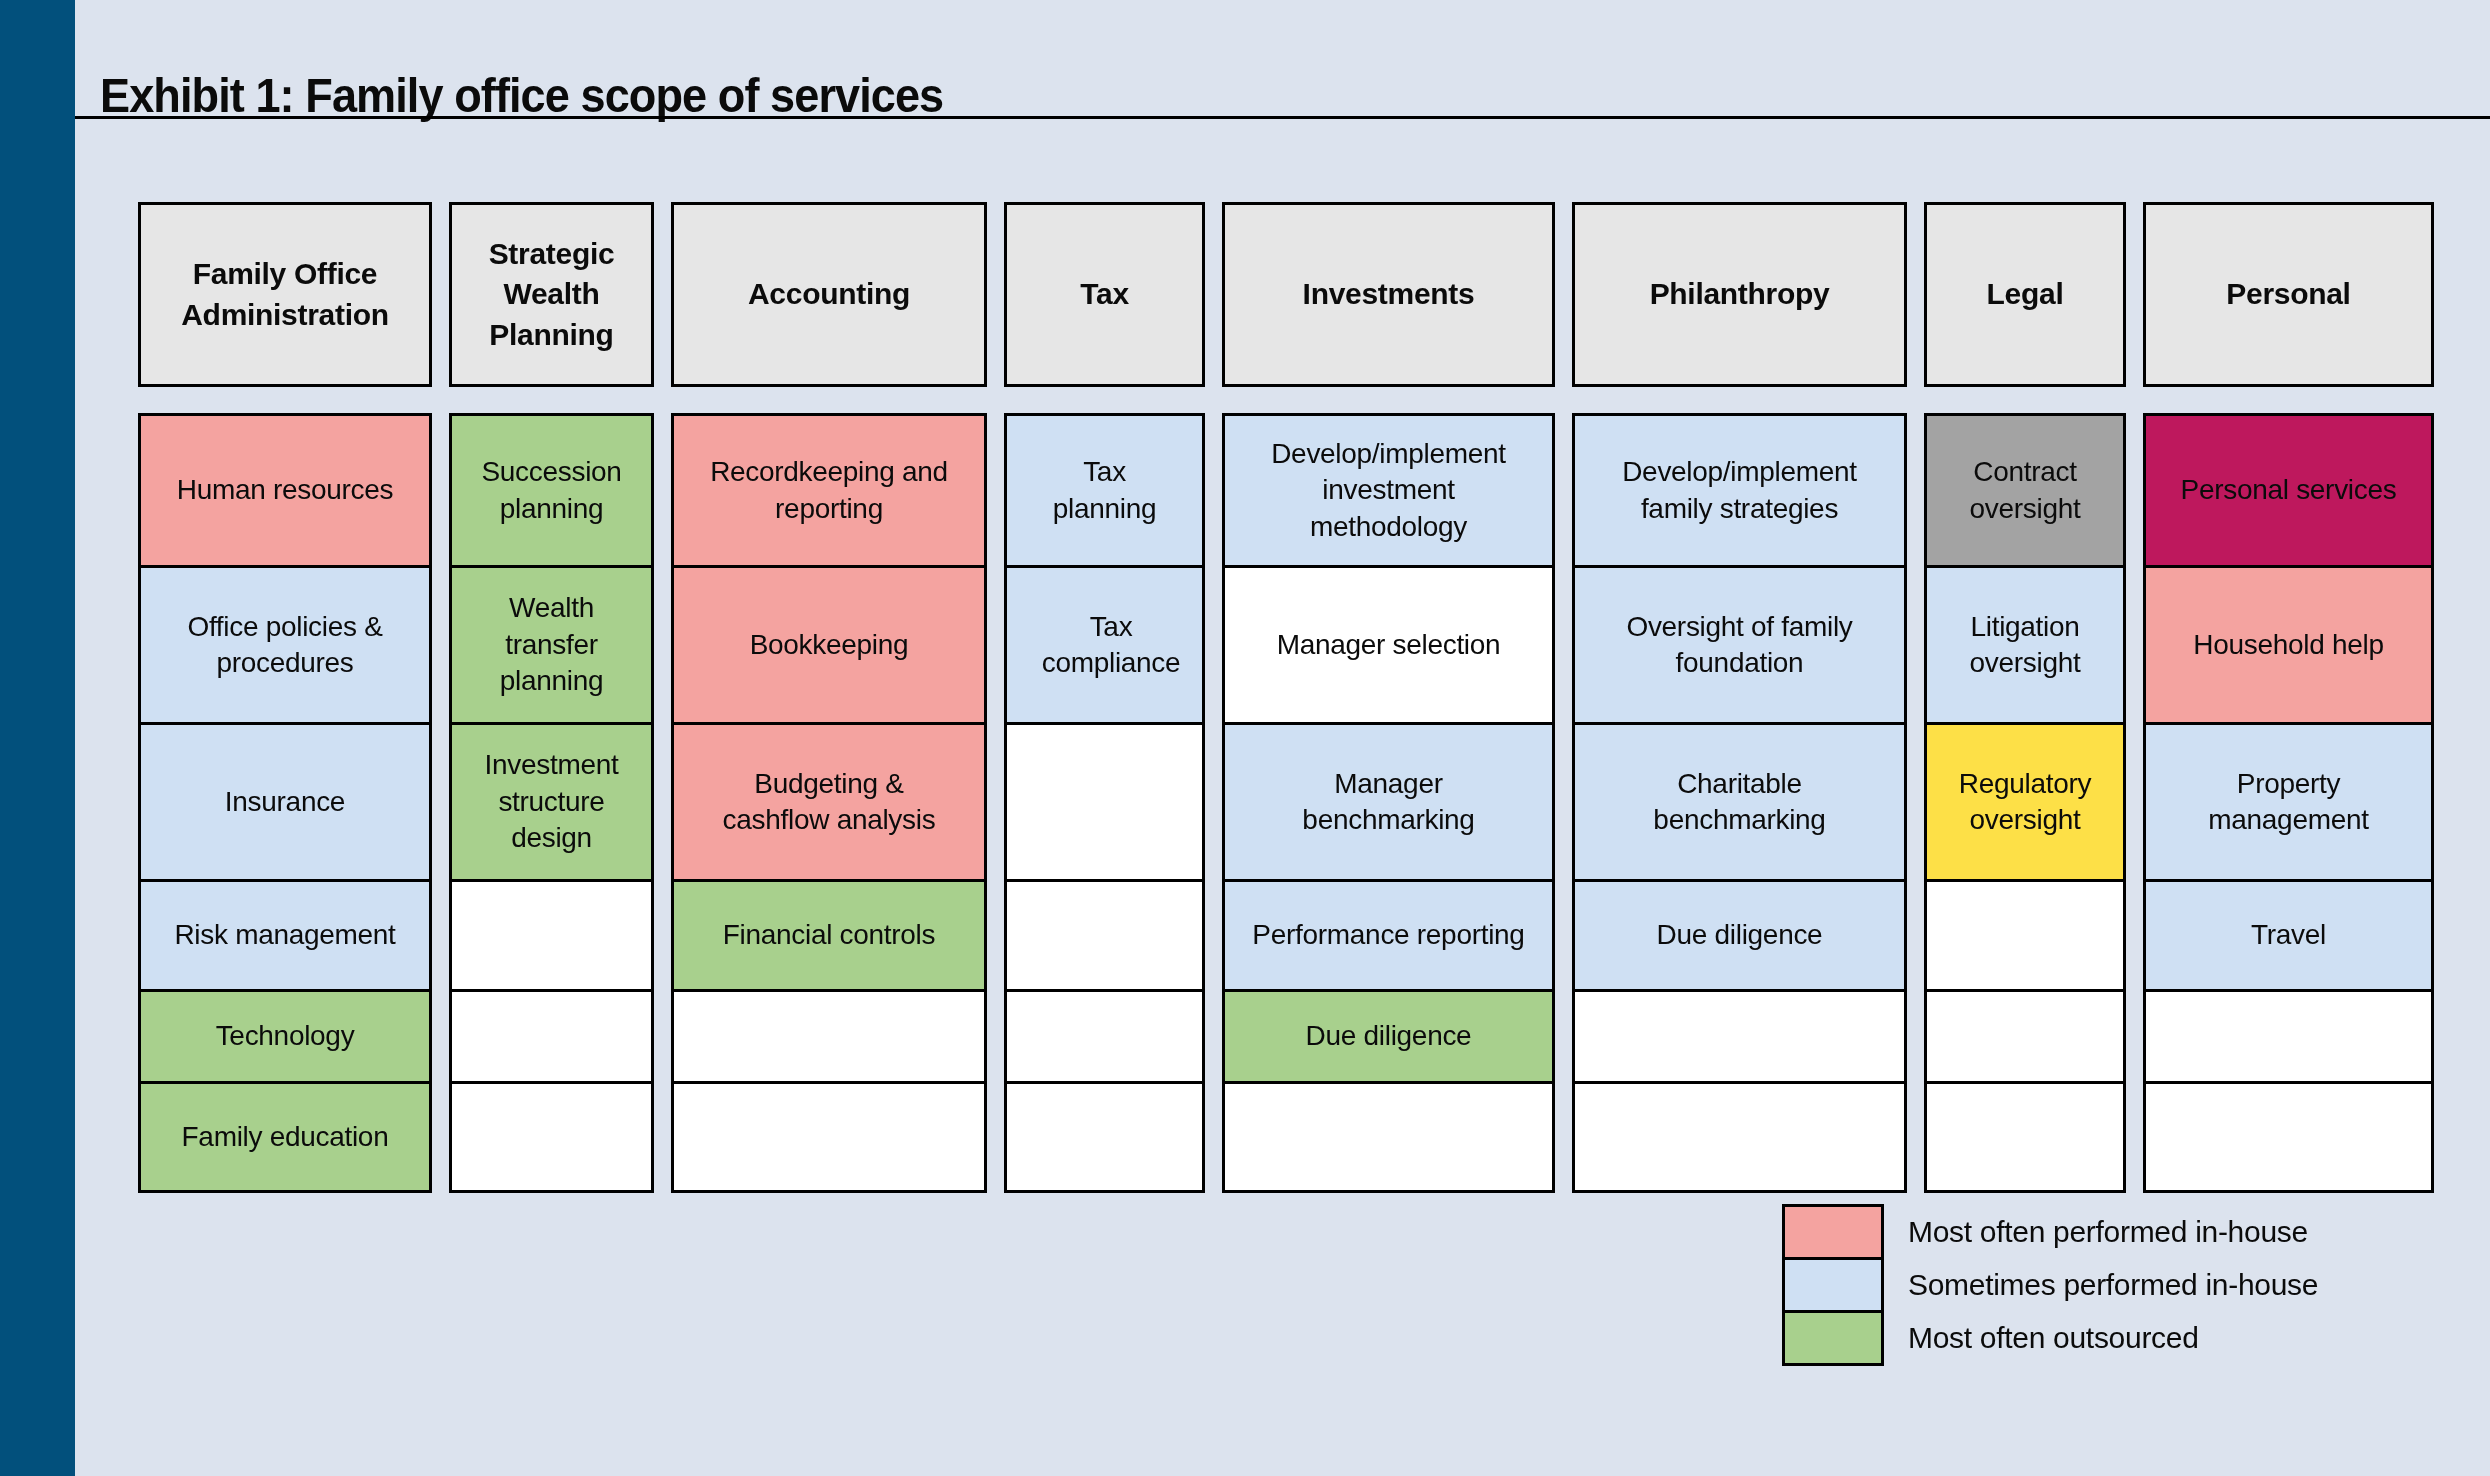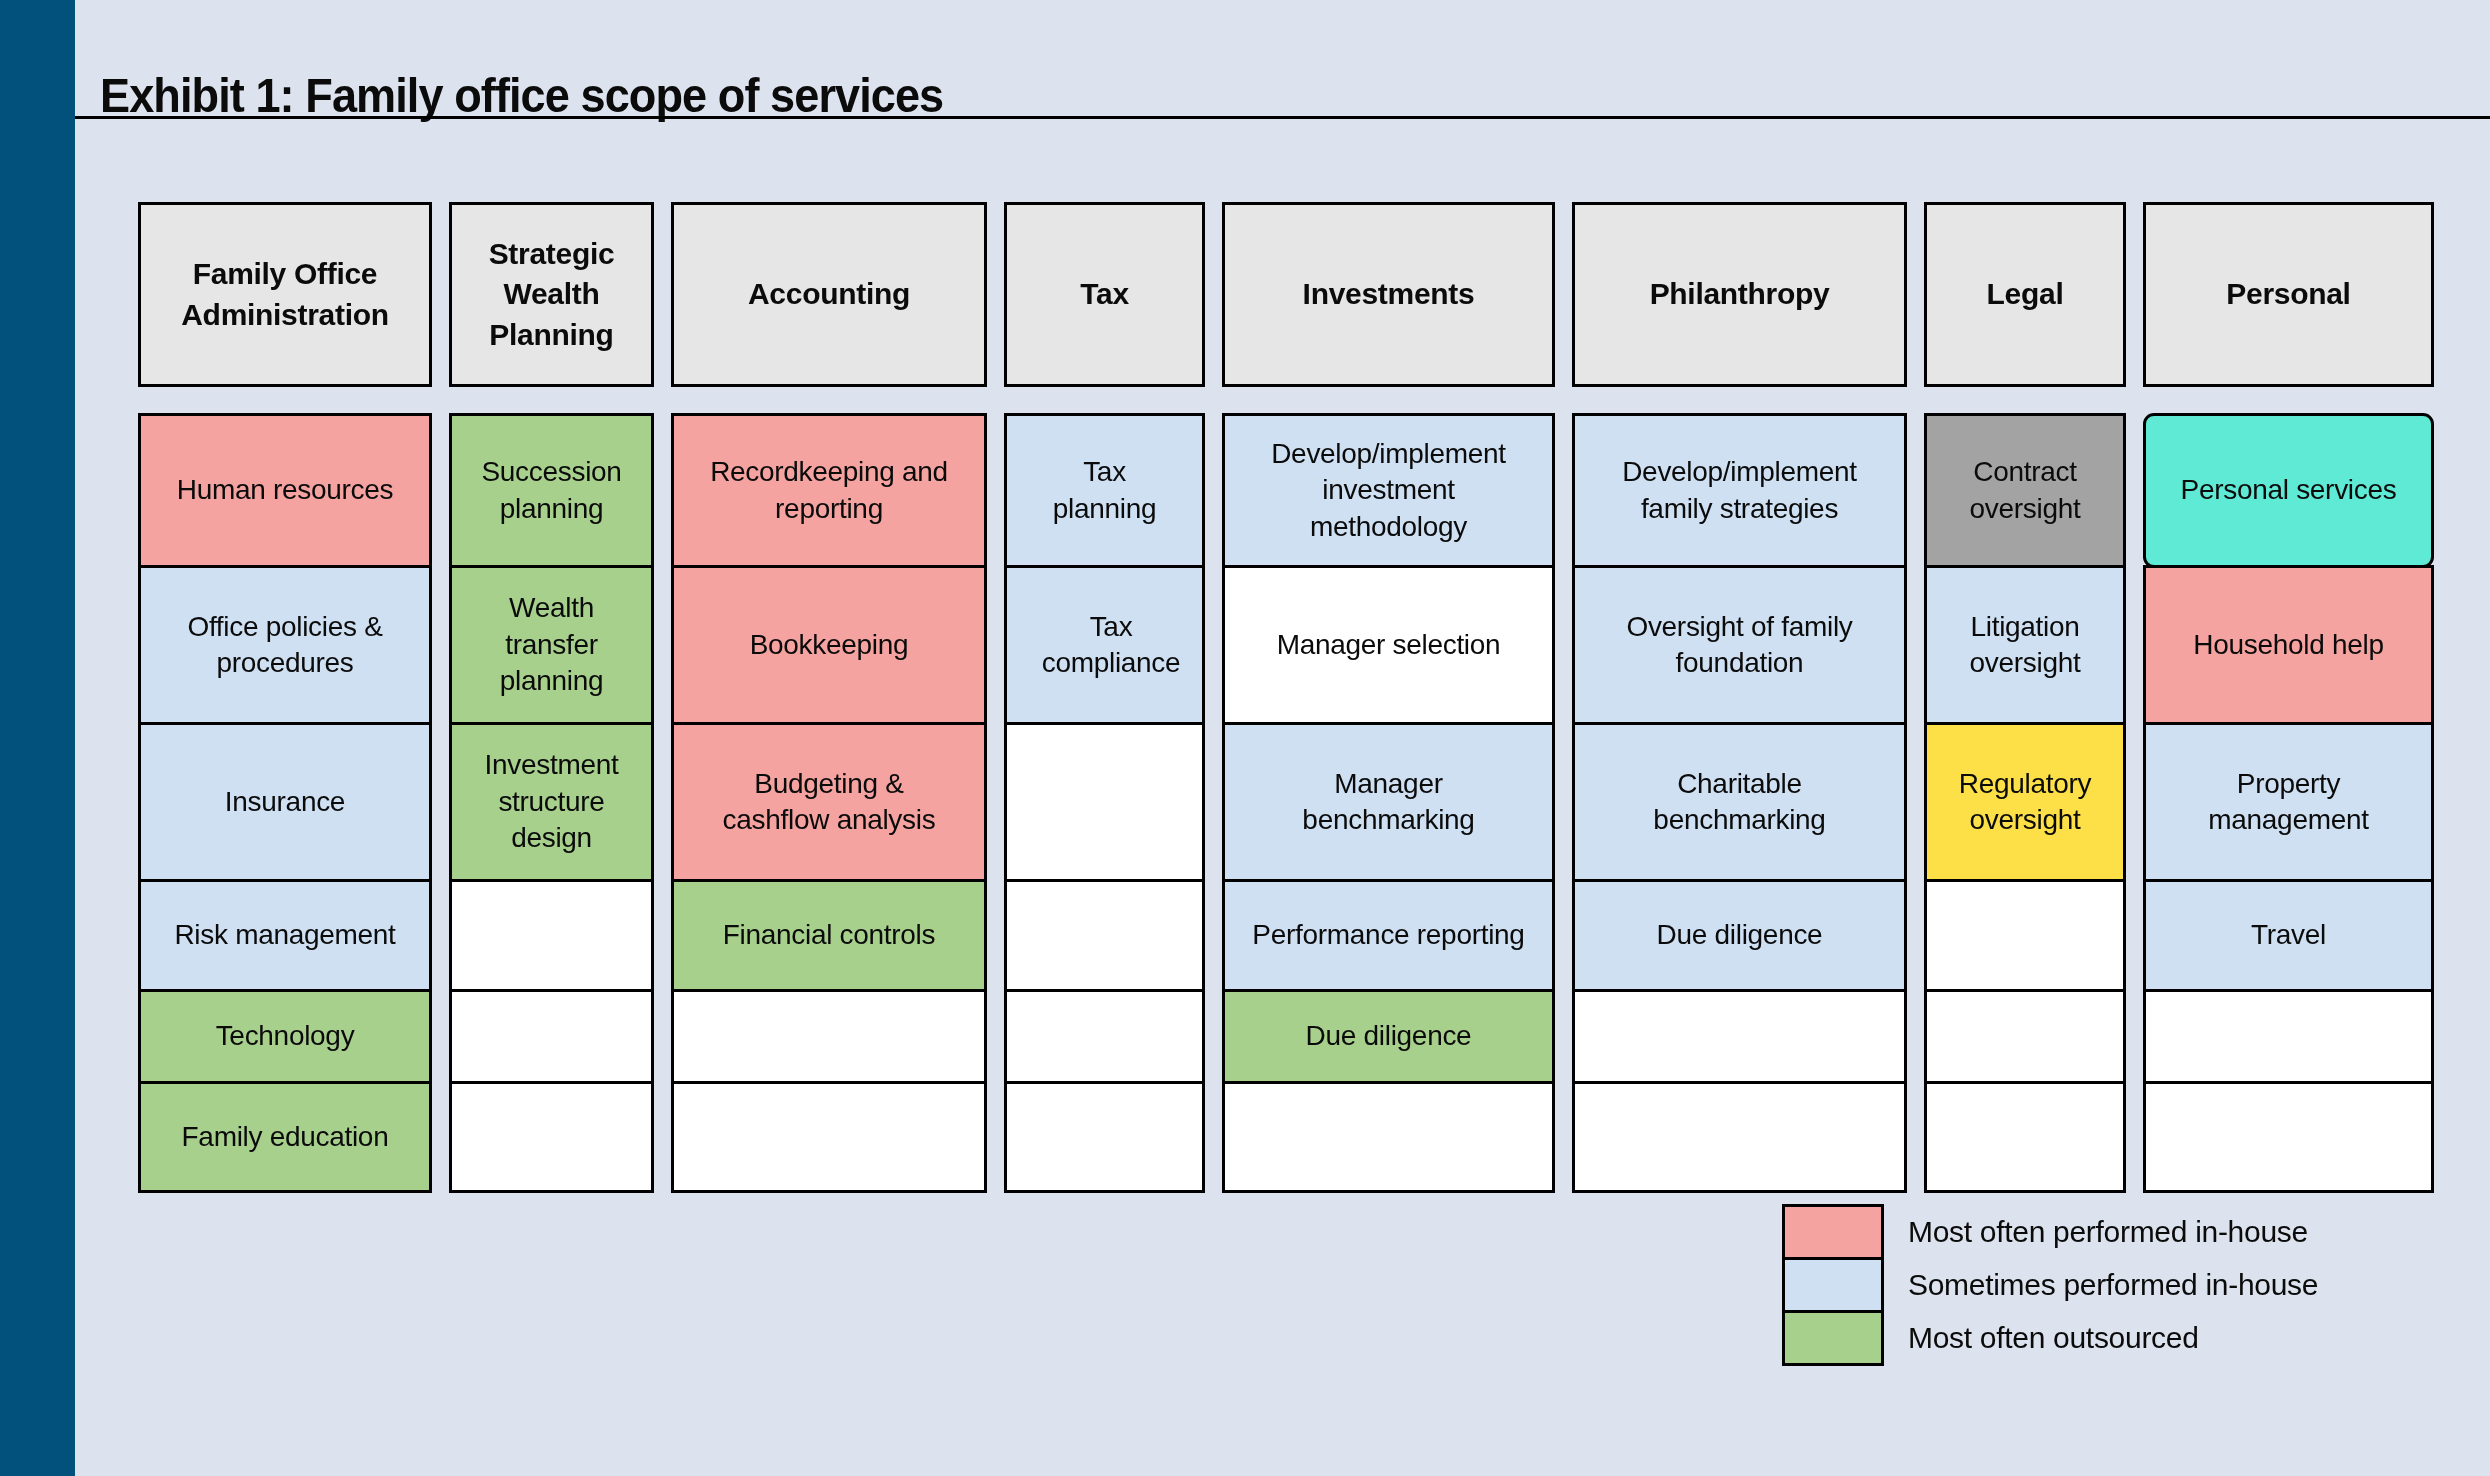--- a/index.html
+++ b/index.html
@@ -231,21 +231,21 @@
       </div>
       <div class="cell row-3" style="background: #fde047;">
         <span>Regulatory oversight</span>
       </div>
       <div class="cell row-4" style="background: rgb(255, 255, 255);"></div>
       <div class="cell row-5" style="background: rgb(255, 255, 255);"></div>
       <div class="cell row-6" style="background: rgb(255, 255, 255);"></div>
     </div>
     <div class="column">
       <div class="header-cell">Personal</div>
-      <div class="cell row-1" style="background: #5eead4; border-radius: 11px;">
+      <div class="cell row-1" style="background: #be185d;">
         <span>Personal services</span>
       </div>
       <div class="cell row-2" style="background: rgb(244, 163, 160);">
         <span>Household help</span>
       </div>
       <div class="cell row-3" style="background: rgb(207, 224, 243);">
         <span>Property management</span>
       </div>
       <div class="cell row-4" style="background: rgb(207, 224, 243);">
         <span>Travel</span>

